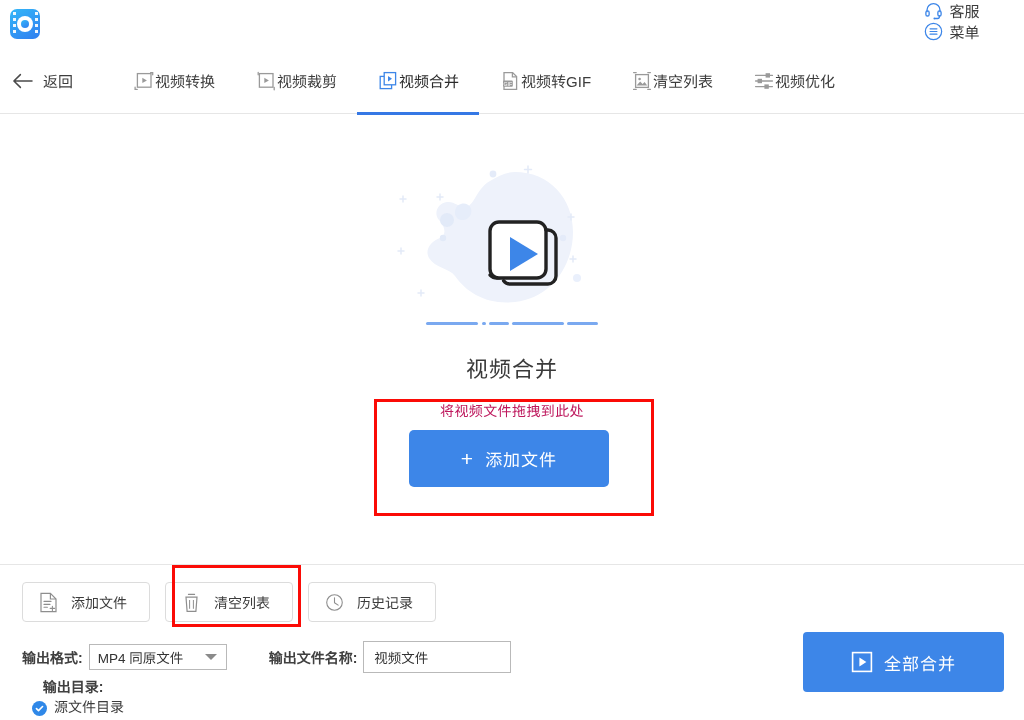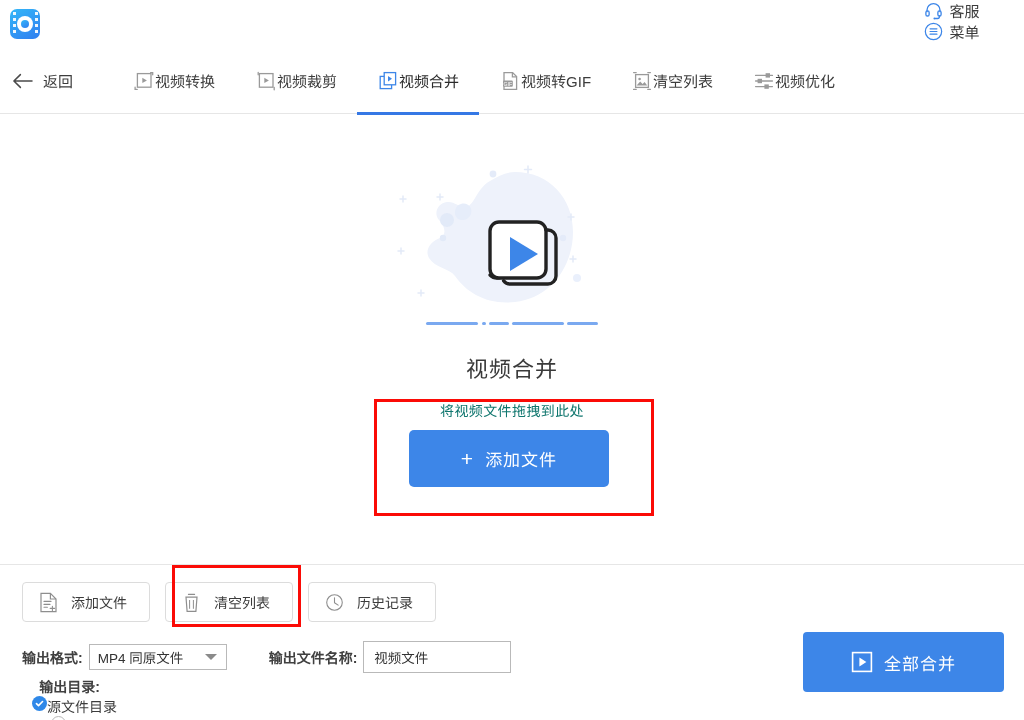--- a/index.html
+++ b/index.html
@@ -105,21 +105,21 @@
 
   .dash {
     margin-top:2px; width:172px; height:3px; position:relative;
   }
   .dash i { position:absolute; top:0; height:3px; background:#7aa9f0; border-radius:2px; }
 
   .hero-title {
     margin-top:26px; font-size:22px; color:#3a3a3a; letter-spacing:1px;
   }
   .hero-sub {
-    margin-top:17px; font-size:14px; color:#0f766e; letter-spacing:.4px;
+    margin-top:17px; font-size:14px; color:#be185d; letter-spacing:.4px;
   }
 
   .redbox {
     position:absolute; left:374px; top:399px; width:280px; height:117px;
     border:3px solid #fb0b06; background:transparent;
   }
   .add-btn {
     position:absolute; left:409px; top:430px; width:200px; height:57px;
     background:#3d86e8; border-radius:5px; color:#fff;
     display:flex; align-items:center; justify-content:center; gap:11px;
@@ -165,21 +165,21 @@
 
   .namewrap { margin-left:42px; display:flex; align-items:center; }
   .textin {
     margin-left:6px; width:148px; height:32px; border:1px solid #b9b9b9;
     background:#fff; font-size:13.5px; color:#333; padding:0 10px;
     font-family:inherit; outline:none;
   }
 
   .row-dir { position:absolute; left:22px; top:111px; display:flex; align-items:center;flex-direction:column; }
   .radio {
-    display:flex; align-items:flex-start; margin-left:10px; cursor:default;
+    display:flex; align-items:flex-end; gap:7px; margin-left:10px; cursor:default;
   }
   .radio .lbl { font-size:14px; color:#3c3c3c; }
   .dot-on {
     width:15px; height:15px; border-radius:50%; background:#2f88e8;
     display:flex; align-items:center; justify-content:center; flex:none;
   }
   .dot-off {
     width:15px; height:15px; border-radius:50%; background:#fff;
     border:1.5px solid #b7b7b7; flex:none; box-sizing:border-box;
   }

